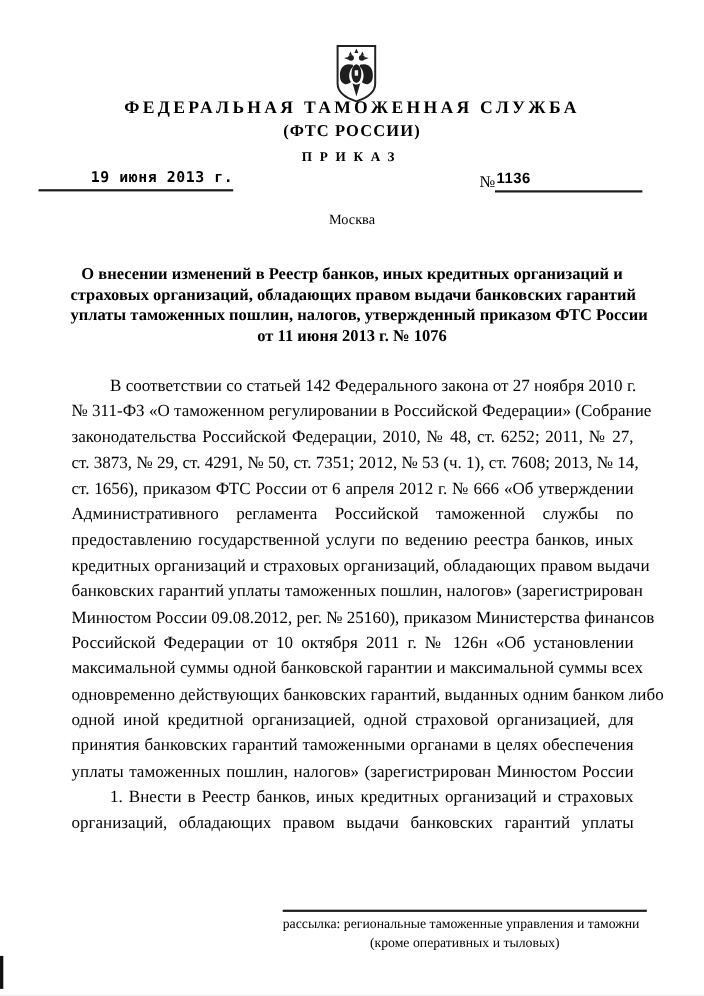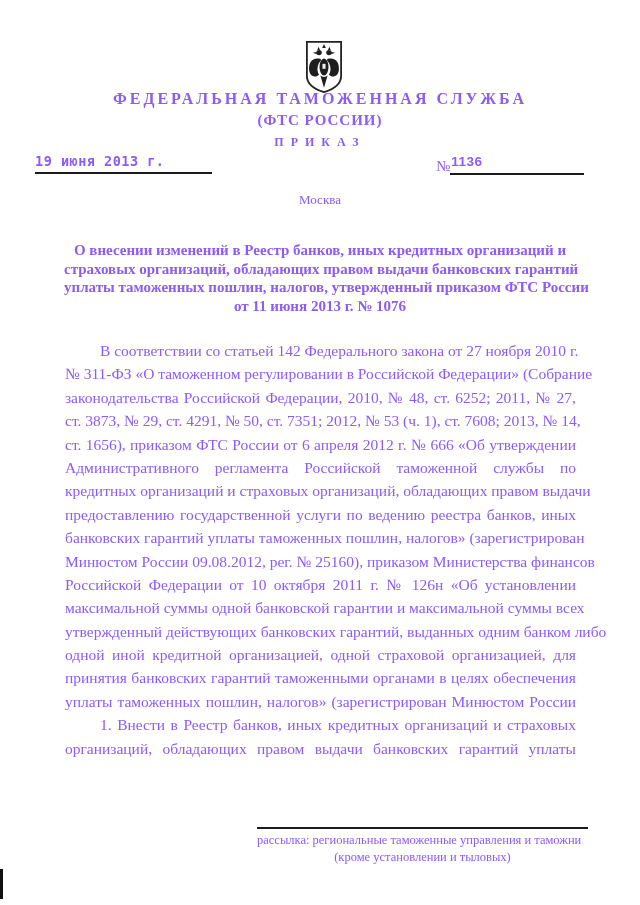--- a/index.html
+++ b/index.html
@@ -2,33 +2,33 @@
 <html><head>
 <meta charset="utf-8">
 <style>
   html,body{margin:0;padding:0;background:#e8e8e8;}
   .page{
     position:relative;
     width:640px;height:905px;
     margin:0 auto;
     background:#ffffff;
     font-family:"Liberation Serif","DejaVu Serif",serif;
-    color:#8b5cf6;
+    color:#000000;
     overflow:hidden;
   }
   .abs{position:absolute;}
   .center{left:0;width:640px;text-align:center;}
   
   .emblem{left:301px;top:40px;width:46px;height:54px;}
   .org-name{top:90px;font-size:16px;font-weight:bold;letter-spacing:3px;}
   .org-short{top:112px;font-size:15px;font-weight:bold;letter-spacing:1px;}
   .doc-type{top:135px;font-size:12px;font-weight:bold;letter-spacing:7px;}
   .date-line{
     left:35px;top:153px;width:177px;
-    text-align:left;
+    text-align:right;
     border-bottom:2px solid #1b1b1b;
     padding-bottom:3px;
     font-family:"DejaVu Sans Mono","Liberation Mono",monospace;
     font-size:13.5px;font-weight:600;letter-spacing:0.5px;
   }
   .num-line{left:436px;top:153px;display:flex;align-items:flex-end;}
   .num-sign{font-size:15px;line-height:17px;}
   .num-value{
     width:133px;
     border-bottom:2px solid #1b1b1b;
@@ -95,34 +95,34 @@
     <div>от 11 июня 2013 г. № 1076</div>
   </div>
 
   <div class="abs body">
     <div class="bline jline indent">В соответствии со статьей 142 Федерального закона от 27 ноября 2010 г.</div>
     <div class="bline jline">№ 311-ФЗ «О таможенном регулировании в Российской Федерации» (Собрание</div>
     <div class="bline jline">законодательства Российской Федерации, 2010, № 48, ст. 6252; 2011, № 27,</div>
     <div class="bline jline">ст. 3873, № 29, ст. 4291, № 50, ст. 7351; 2012, № 53 (ч. 1), ст. 7608; 2013, № 14,</div>
     <div class="bline jline">ст. 1656), приказом ФТС России от 6 апреля 2012 г. № 666 «Об утверждении</div>
     <div class="bline jline">Административного регламента Российской таможенной службы по</div>
+    <div class="bline jline">предоставлению государственной услуги по ведению реестра банков, иных</div>
     <div class="bline jline">кредитных организаций и страховых организаций, обладающих правом выдачи</div>
-    <div class="bline jline">предоставлению государственной услуги по ведению реестра банков, иных</div>
     <div class="bline jline">банковских гарантий уплаты таможенных пошлин, налогов» (зарегистрирован</div>
     <div class="bline jline">Минюстом России 09.08.2012, рег. № 25160), приказом Министерства финансов</div>
     <div class="bline jline">Российской Федерации от 10 октября 2011 г. № 126н «Об установлении</div>
     <div class="bline jline">максимальной суммы одной банковской гарантии и максимальной суммы всех</div>
-    <div class="bline jline">утвержденный действующих банковских гарантий, выданных одним банком либо</div>
+    <div class="bline jline">одновременно действующих банковских гарантий, выданных одним банком либо</div>
     <div class="bline jline">одной иной кредитной организацией, одной страховой организацией, для</div>
     <div class="bline jline">принятия банковских гарантий таможенными органами в целях обеспечения</div>
     <div class="bline jline">уплаты таможенных пошлин, налогов» (зарегистрирован Минюстом России</div>
     <div class="bline jline indent">1. Внести в Реестр банков, иных кредитных организаций и страховых</div>
     <div class="bline jline">организаций, обладающих правом выдачи банковских гарантий уплаты</div>
   </div>
 
   <div class="abs footer-rule"></div>
   <div class="abs footer">
     <div class="l1">рассылка: региональные таможенные управления и таможни</div>
-    <div class="l2">(кроме установлении и тыловых)</div>
+    <div class="l2">(кроме оперативных и тыловых)</div>
   </div>
 
   <div class="abs scan-mark"></div>
 </div>
 
 </body></html>

